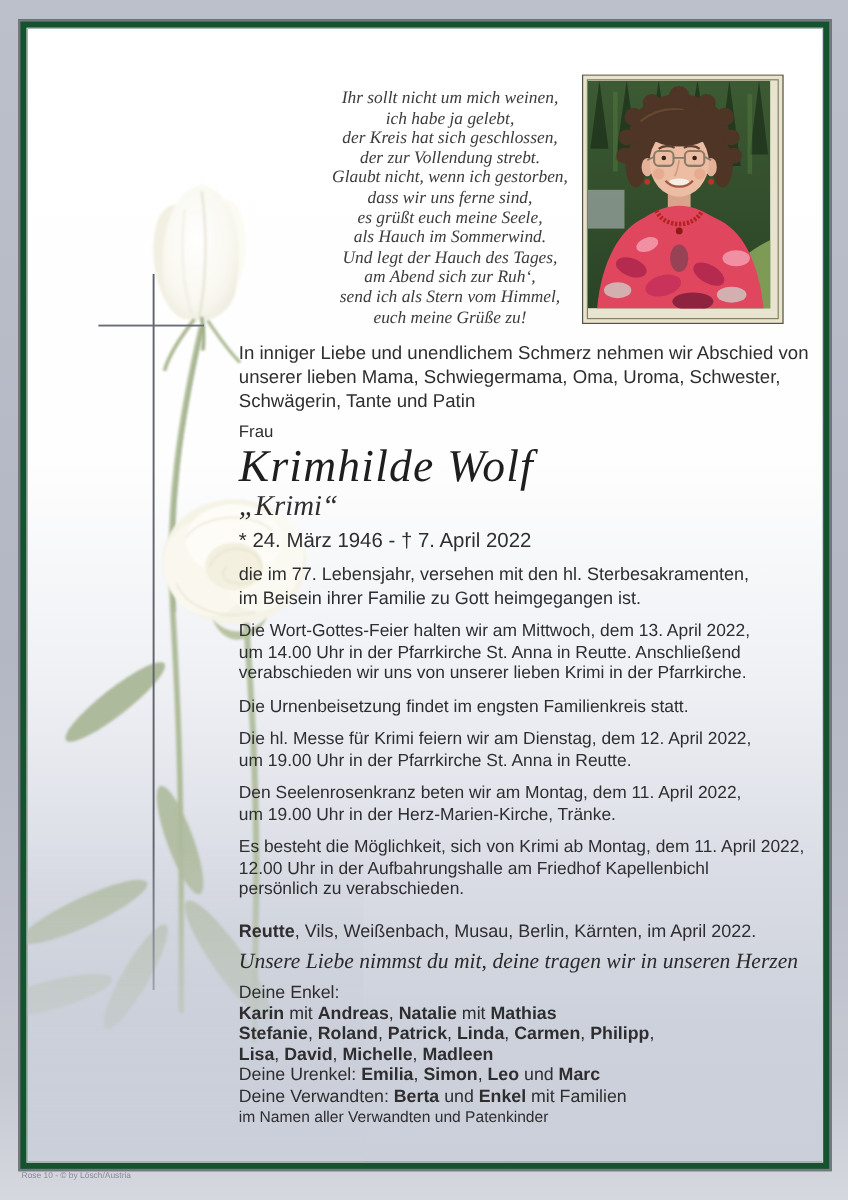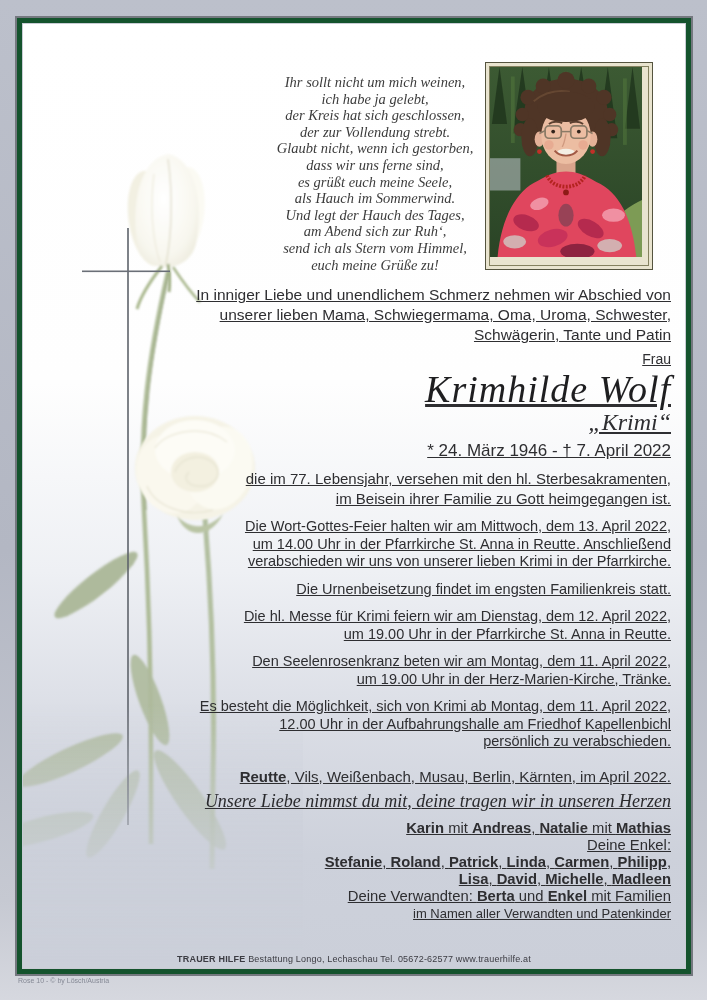--- a/index.html
+++ b/index.html
@@ -22,21 +22,21 @@
     font-family:"Liberation Serif",serif;font-style:italic;
     font-size:14.5px;line-height:16.6px;color:#3c3c3c;
   }
   .photo{
     position:absolute;left:462px;top:38px;width:160px;height:200px;
     border:1px solid #55543f;background:#e9e4cf;padding:3px;
   }
   .photo-inner{width:100%;height:100%;border:1px solid #84815f;box-sizing:border-box;overflow:hidden;}
   .photo-inner svg{display:block;}
   .content{
-    position:absolute;left:152px;top:261px;width:496px;text-align:right;color:#2e2e31;text-decoration:underline;
+    position:absolute;left:176px;top:261px;width:496px;text-align:left;color:#2e2e31;
   }
   .intro{font-size:15.5px;line-height:20px;}
   .salutation{margin-top:6px;font-size:14px;line-height:16px;}
   .name{
     font-family:"Liberation Serif",serif;font-style:italic;
     font-size:38px;line-height:44px;color:#1e1e20;letter-spacing:1px;
   }
   .nickname{font-family:"Liberation Serif",serif;font-style:italic;font-size:24px;line-height:22px;}
   .dates{margin-top:8px;font-size:17px;line-height:20px;}
   .life{margin-top:8px;font-size:15px;line-height:19.5px;}
@@ -222,26 +222,26 @@
       <div class="para">Die Wort-Gottes-Feier halten wir am Mittwoch, dem 13. April 2022,<br>um 14.00 Uhr in der Pfarrkirche St. Anna in Reutte. Anschließend<br>verabschieden wir uns von unserer lieben Krimi in der Pfarrkirche.</div>
       <div class="para">Die Urnenbeisetzung findet im engsten Familienkreis statt.</div>
       <div class="para">Die hl. Messe für Krimi feiern wir am Dienstag, dem 12. April 2022,<br>um 19.00 Uhr in der Pfarrkirche St. Anna in Reutte.</div>
       <div class="para">Den Seelenrosenkranz beten wir am Montag, dem 11. April 2022,<br>um 19.00 Uhr in der Herz-Marien-Kirche, Tränke.</div>
       <div class="para">Es besteht die Möglichkeit, sich von Krimi ab Montag, dem 11. April 2022,<br>12.00 Uhr in der Aufbahrungshalle am Friedhof Kapellenbichl<br>persönlich zu verabschieden.</div>
 
       <div class="places"><span class="seg-b">Reutte</span><span>, Vils, Weißenbach, Musau, Berlin, Kärnten, im April 2022.</span></div>
       <div class="motto">Unsere Liebe nimmst du mit, deine tragen wir in unseren Herzen</div>
 
       <div class="family">
+        <div>Deine Enkel:</div>
         <div><span class="seg-b">Karin</span><span> mit </span><span class="seg-b">Andreas</span><span>, </span><span class="seg-b">Natalie</span><span> mit </span><span class="seg-b">Mathias</span></div>
-        <div>Deine Enkel:</div>
         <div><span class="seg-b">Stefanie</span><span>, </span><span class="seg-b">Roland</span><span>, </span><span class="seg-b">Patrick</span><span>, </span><span class="seg-b">Linda</span><span>, </span><span class="seg-b">Carmen</span><span>, </span><span class="seg-b">Philipp</span><span>,</span></div>
         <div><span class="seg-b">Lisa</span><span>, </span><span class="seg-b">David</span><span>, </span><span class="seg-b">Michelle</span><span>, </span><span class="seg-b">Madleen</span></div>
+        <div><span>Deine Urenkel: </span><span class="seg-b">Emilia</span><span>, </span><span class="seg-b">Simon</span><span>, </span><span class="seg-b">Leo</span><span> und </span><span class="seg-b">Marc</span></div>
         <div><span>Deine Verwandten: </span><span class="seg-b">Berta</span><span> und </span><span class="seg-b">Enkel</span><span> mit Familien</span></div>
         <div class="family-closing">im Namen aller Verwandten und Patenkinder</div>
       </div>
     </div>
 
-    <div class="footer"><span class="seg-b">TRAUER HILFE</span><span> Bestattung Longo, Lechaschau Tel. 05672-62577 www.trauerhilfe.at</span></div>
   </div>
 </div>
 
 <div class="credit">Rose 10 - © by Lösch/Austria</div>
 
 </body></html>

